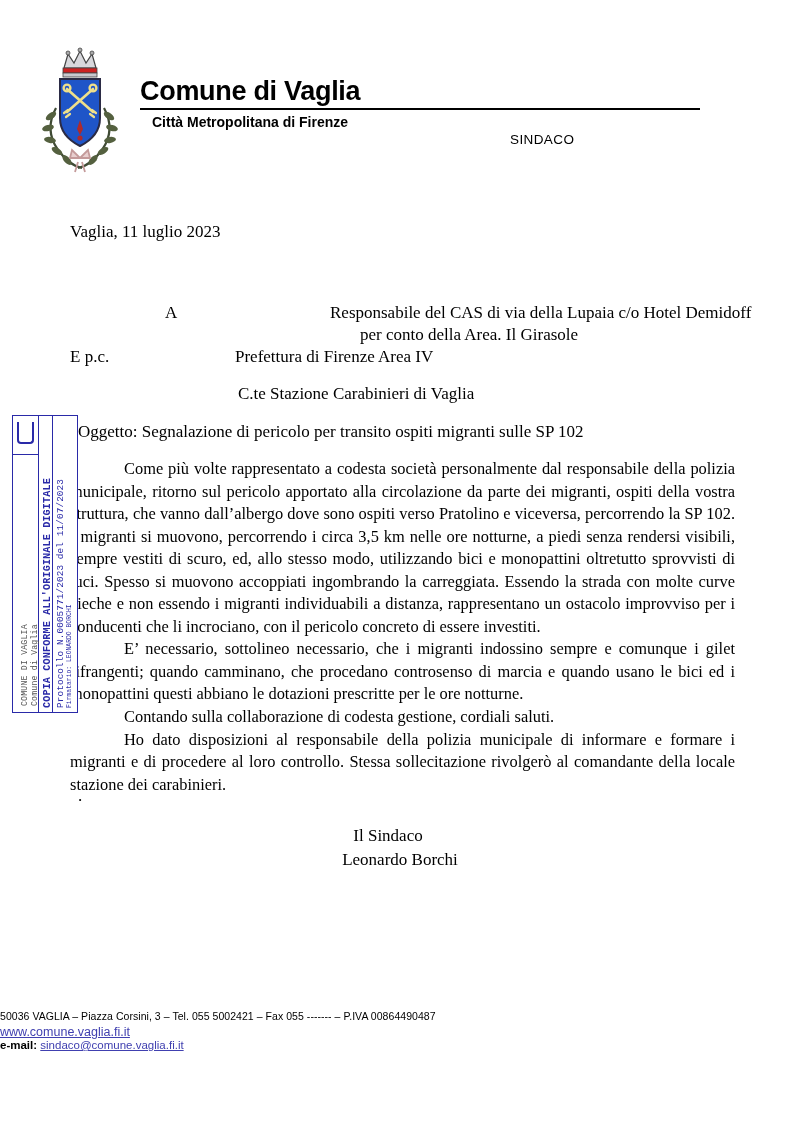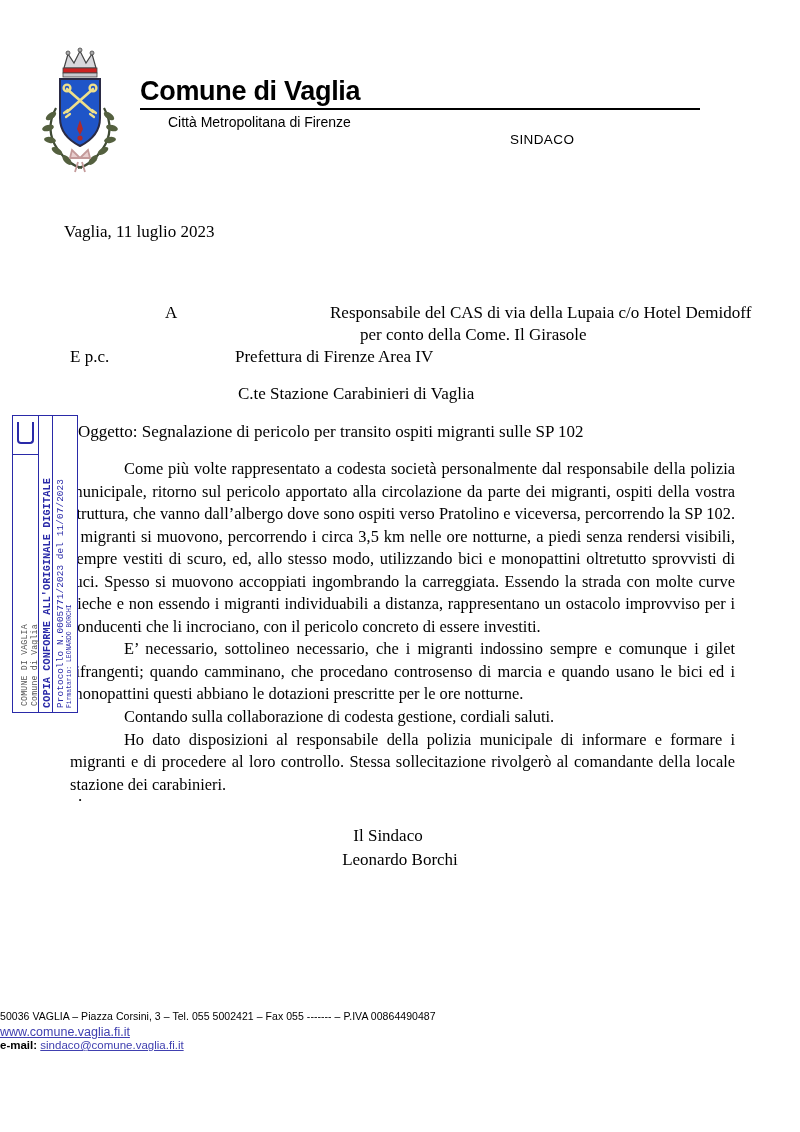--- a/index.html
+++ b/index.html
@@ -44,38 +44,38 @@
     letter-spacing: -0.3px;
     line-height: 1.0;
     color: #000;
     padding-bottom: 3px;
     border-bottom: 2px solid #000;
     white-space: nowrap;
   }
   .org-sub {
     font-family: "Liberation Sans", sans-serif;
     font-size: 14px;
-    font-weight: normal;
+    font-weight: bold;
     margin-top: 4px;
-    margin-left: 28px;
+    margin-left: 12px;
     white-space: nowrap;
   }
   .role-label {
     position: absolute;
     left: 510px;
     top: 132px;
     font-family: "Liberation Sans", sans-serif;
     font-size: 13.5px;
     letter-spacing: 0.4px;
   }
 
   
   .doc-date {
     position: absolute;
-    left: 64px;
+    left: 70px;
     top: 222px;
     font-size: 17px;
   }
   .addr-block {
     position: absolute;
     left: 70px;
     top: 302px;
     width: 680px;
     font-size: 17px;
     line-height: 1.28;
@@ -306,21 +306,21 @@
     <div class="role-label">SINDACO</div>
   </div>
 
   <div class="doc-date">Vaglia, 11 luglio 2023</div>
 
   <div class="addr-block">
     <span class="addr-row">
       <span class="addr-key indent-a">A</span><span class="addr-val">Responsabile del CAS di via della Lupaia c/o Hotel Demidoff</span>
     </span>
     <span class="addr-row">
-      <span class="addr-key indent-a"></span><span class="addr-val center-ind">per conto della Come. Il Girasole</span>
+      <span class="addr-key indent-a"></span><span class="addr-val center-ind">per conto della Area. Il Girasole</span>
     </span>
     <span class="addr-row">
       <span class="addr-key">E p.c.</span><span class="addr-val">Prefettura di Firenze Area IV</span>
     </span>
     <span class="addr-row">
       <span class="addr-key"></span><span class="addr-val slight-ind">C.te Stazione Carabinieri di Vaglia</span>
     </span>
   </div>
 
   <div class="subject">Oggetto: Segnalazione di pericolo per transito ospiti migranti sulle SP 102</div>

